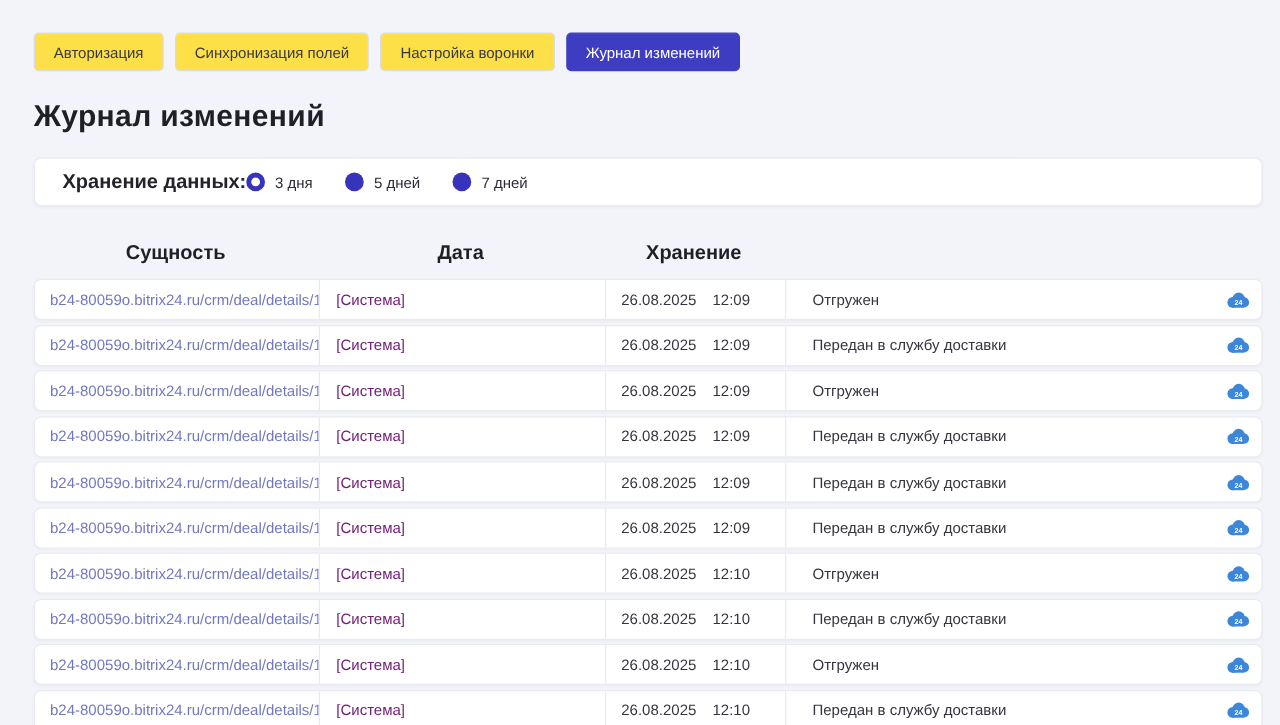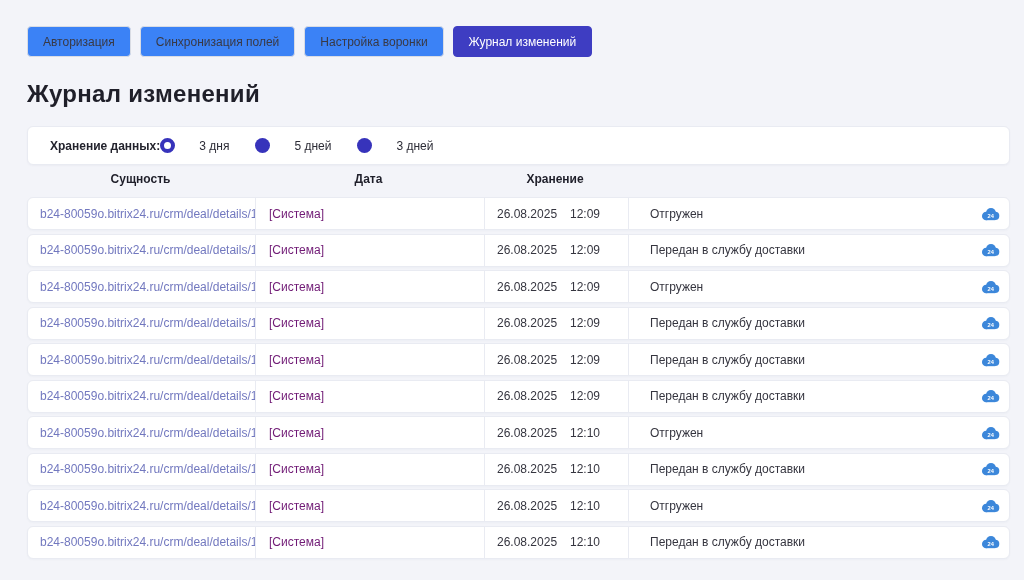--- a/index.html
+++ b/index.html
@@ -10,21 +10,21 @@
     color: #30303b;
   }
   .wrap { padding: 26px 14px 0 27px; }
 
   
   .tabs { display: flex; gap: 9px; }
   .tab {
     height: 31px;
     padding: 0 15px;
     display: flex; align-items: center;
-    background: #3b82f6;
+    background: #fde047;
     border: 1px solid #d9dce4;
     border-radius: 4px;
     font-size: 12px;
     color: #393945;
     cursor: pointer;
     white-space: nowrap;
   }
   .tab.active {
     background: #3e3dc2;
     border-color: #3e3dc2;
@@ -46,43 +46,43 @@
     margin-top: 18px;
     height: 39px;
     background: #ffffff;
     border: 1px solid #e9ebf2;
     border-radius: 6px;
     box-shadow: 0 1px 2px rgba(40,50,100,0.04);
     display: flex;
     align-items: center;
     padding: 0 22px;
   }
-  .storage-label { font-size: 12px; font-weight: 700; color: #23232d; }
-  .radio-option { display: flex; align-items: center; gap: 24px; cursor: pointer; }
+  .storage-label { font-size: 16px; font-weight: 700; color: #23232d; }
+  .radio-option { display: flex; align-items: center; gap: 8px; cursor: pointer; }
   .radio-option:nth-of-type(2) { margin-left: 24px; text-align: right; }
   .radio-option + .radio-option { margin-left: 26px; }
   .radio-dot {
     width: 15px; height: 15px; border-radius: 50%;
     background: #3733bb;
     flex: 0 0 auto;
   }
   .radio-option.selected .radio-dot {
     background: #ffffff;
     border: 4px solid #3733bb;
   }
   .radio-text { font-size: 12px; color: #2c2c36; }
 
   
   .grid-cols {
     display: grid;
     grid-template-columns: 227px 229px 144px 383px;
   }
   .table-head {
-    margin-top: 7px;
-    font-size: 12px;
+    margin-top: 29px;
+    font-size: 16px;
     font-weight: 700;
     color: #1f1f2a;
   }
   .table-head .th { text-align: center; }
   .rows { margin-top: 11px; }
   .row {
     height: 33px;
     background: #ffffff;
     border: 1px solid #e9ebf2;
     border-radius: 6px;
@@ -118,21 +118,21 @@
     <label class="radio-option selected">
       <span class="radio-dot"></span>
       <span class="radio-text">3 дня</span>
     </label>
     <label class="radio-option">
       <span class="radio-dot"></span>
       <span class="radio-text">5 дней</span>
     </label>
     <label class="radio-option">
       <span class="radio-dot"></span>
-      <span class="radio-text">3 дней</span>
+      <span class="radio-text">7 дней</span>
     </label>
   </div>
 
   <div class="table-head grid-cols">
     <div class="th">Сущность</div>
     <div class="th">Дата</div>
     <div class="th">Хранение</div>
   </div>
 
   <div class="rows" id="rows">

